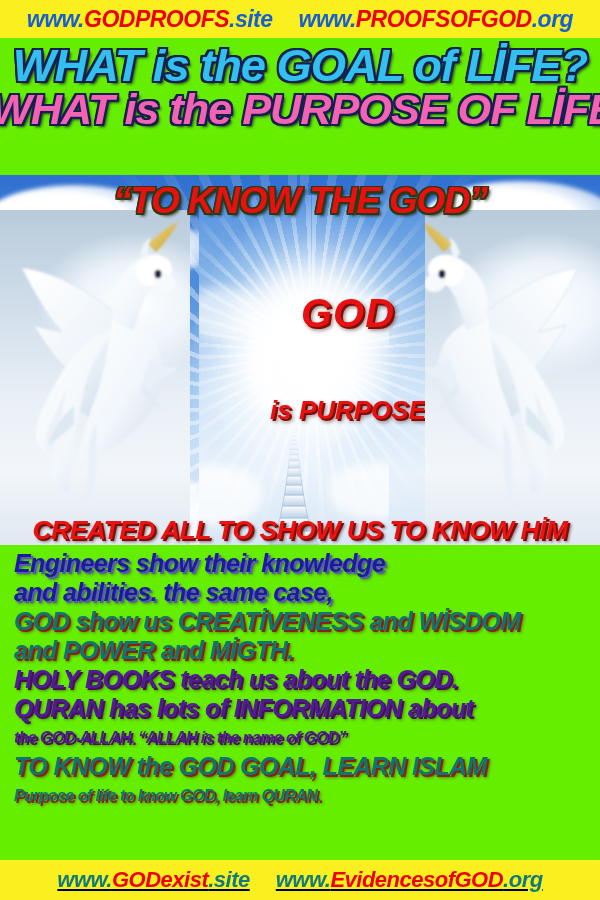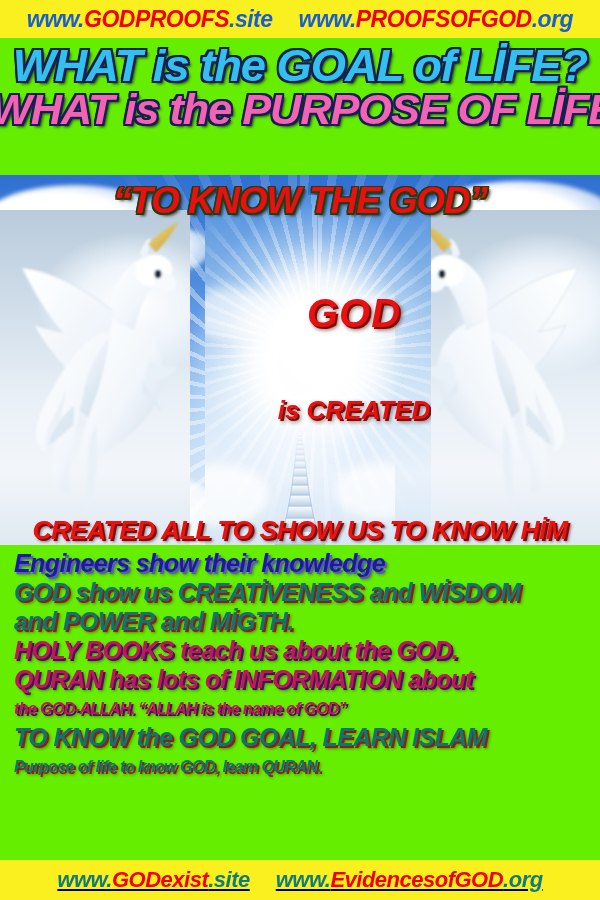--- a/index.html
+++ b/index.html
@@ -144,21 +144,21 @@
   .peg-art {
     position: absolute;
     left: 0; top: 0;
     width: 190px;
     height: 335px;
   }
 
   
   #stair-panel {
     position: absolute;
-    left: 205px;
+    left: 199px;
     top: 20px;
     width: 190px;
     height: 350px;
     overflow: hidden;
     background:
       radial-gradient(ellipse 120px 140px at 50% 42%, #ffffff 0%, #ffffff 30%, rgba(255,255,255,.8) 48%, rgba(219,236,252,.3) 75%, rgba(190,215,240,0) 100%),
       linear-gradient(#4f8ede 0%, #82b2e6 22%, #cfe3f7 55%, #e9f2fb 80%, #d7e6f5 100%);
     padding-left: 36px;
   }
   #stair-rays {
@@ -239,21 +239,21 @@
   }
   .c-blue {
     color: #1b1b9e;
     text-shadow: 2px 2px 0 #5a5ab0, 3px 3px 3px rgba(20,20,70,.45);
   }
   .c-red {
     color: #0f766e;
     text-shadow: 2px 2px 0 #8a2018, 3px 3px 3px rgba(60,10,5,.45);
   }
   .c-purple {
-    color: #be185d;
+    color: #4c1d95;
     text-shadow: 2px 2px 0 #4a1055, 3px 3px 3px rgba(40,5,50,.45);
   }
   .sm { font-size: 16px; }
 </style>
 </head>
 <body>
 
 <div id="poster">
 
   <div id="top-banner" class="url-banner">
@@ -408,30 +408,31 @@
 
         <ellipse cx="95" cy="180" rx="78" ry="92" fill="#ffffff" opacity="0.55" style="filter:blur(14px)"></ellipse>
         <ellipse cx="95" cy="170" rx="46" ry="56" fill="#ffffff" opacity="0.85" style="filter:blur(10px)"></ellipse>
 
         <ellipse cx="16" cy="300" rx="48" ry="30" fill="#ffffff" opacity="0.75" style="filter:blur(5px)"></ellipse>
         <ellipse cx="176" cy="296" rx="46" ry="28" fill="#ffffff" opacity="0.7" style="filter:blur(5px)"></ellipse>
         <ellipse cx="24" cy="118" rx="40" ry="26" fill="#ffffff" opacity="0.6" style="filter:blur(6px)"></ellipse>
         <ellipse cx="170" cy="126" rx="42" ry="26" fill="#ffffff" opacity="0.55" style="filter:blur(6px)"></ellipse>
       </svg>
       <div id="god-word" class="art-text">GOD</div>
-      <div id="creator-word" class="art-text">is  CREATED</div>
+      <div id="creator-word" class="art-text">is  PURPOSE</div>
     </div>
   </div>
 
   <div id="know-god-line">“TO  KNOW  THE GOD”</div>
 
   <div id="created-all-line">CREATED  ALL  TO  SHOW   US  TO KNOW HİM</div>
 
   <div id="body-copy">
     <div class="copy-line c-blue">Engineers  show  their  knowledge</div>
+    <div class="copy-line c-blue">and abilities. the same case,</div>
     <div class="copy-line c-red">GOD  show us  CREATİVENESS and WİSDOM</div>
     <div class="copy-line c-red">and POWER  and  MİGTH.</div>
     <div class="copy-line c-purple">HOLY  BOOKS  teach us  about the GOD.</div>
     <div class="copy-line c-purple">QURAN  has  lots of  INFORMATION about</div>
     <div class="copy-line c-purple sm">the GOD-ALLAH. “ALLAH is the name of GOD”</div>
     <div class="copy-line c-red">TO KNOW  the GOD  GOAL, LEARN  ISLAM</div>
     <div class="copy-line c-red sm">Purpose of life to know GOD, learn QURAN.</div>
   </div>
 
   <div id="bottom-banner" class="url-banner">

